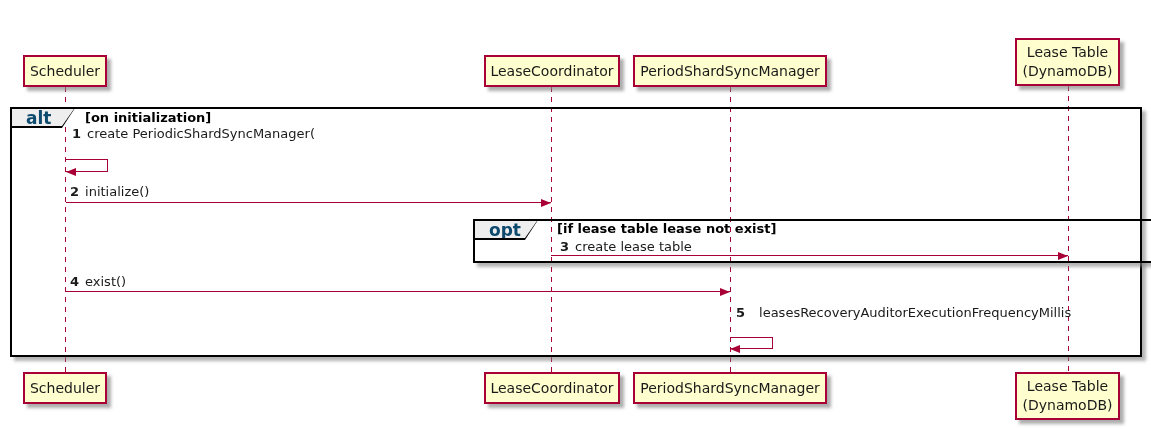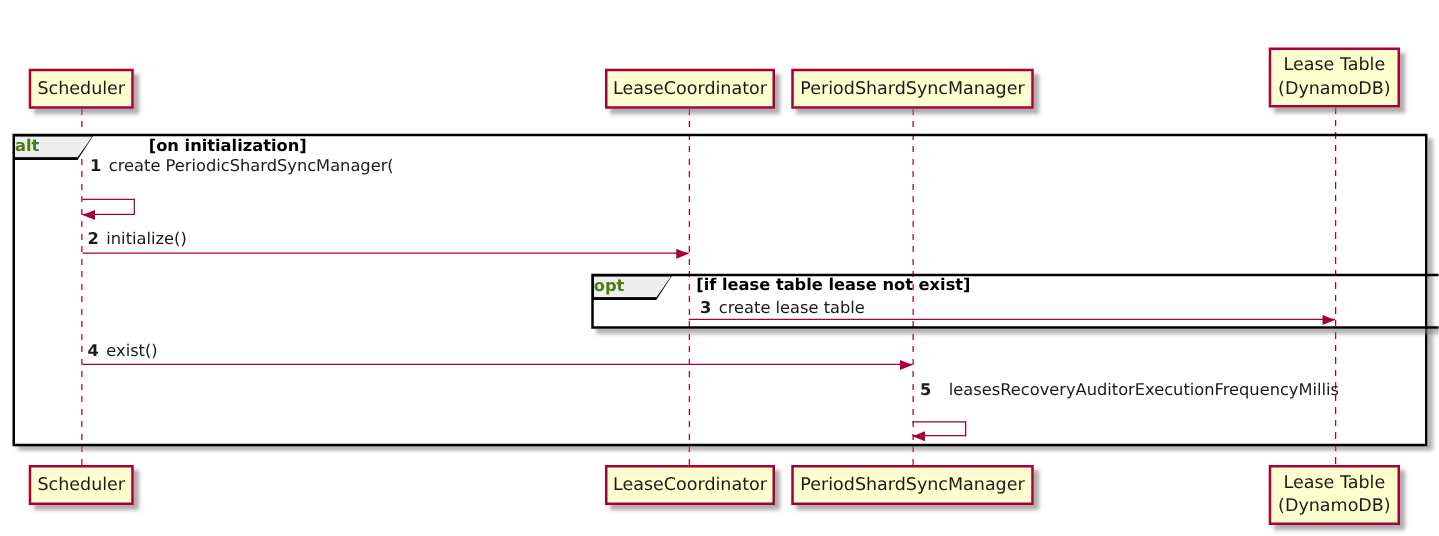--- a/index.html
+++ b/index.html
@@ -35,22 +35,22 @@
   }
   .frame-label{
     position:absolute;left:-1px;top:-1px;width:64px;height:20px;
     background:var(--frame_border);
     clip-path:polygon(0 0,100% 0,calc(100% - 13px) 100%,0 100%);
   }
   .frame-label-inner{
     position:absolute;left:1px;top:1px;right:1px;bottom:2px;
     background:var(--label_fill);
     clip-path:polygon(0 0,100% 0,calc(100% - 12px) 100%,0 100%);
-    display:flex;align-items:center;justify-content:flex-start;
-    font-size:13px;font-weight:bold;color:#4d7c0f;
+    display:flex;align-items:center;justify-content:flex-start;padding-left:14px;
+    font-size:17px;font-weight:bold;color:#0c4a6e;
   }
   .guard{position:absolute;font-size:13px;font-weight:bold;color:#000;white-space:nowrap;}
 
   .msg{position:absolute;display:flex;gap:6px;font-size:13px;color:var(--text);white-space:nowrap;align-items:center;}
   .msg .num{font-weight:bold;}
   .msg .lines{display:flex;flex-direction:row;line-height:15px;}
   .msg .indent{padding-left:10px;}
 
   .arrow-line{position:absolute;height:0;border-top:1px solid var(--accent);}
   .head-right{position:absolute;width:0;height:0;border-left:10px solid var(--accent);border-top:4px solid transparent;border-bottom:4px solid transparent;}
@@ -80,21 +80,21 @@
   <div class="participant" style="left:1015px;top:38px;width:105px;height:48px;">
     <span>Lease Table</span>
     <span>(DynamoDB)</span>
   </div>
 
   <div class="frame" style="left:10px;top:107px;width:1132px;height:250px;">
     <div class="frame-label">
       <div class="frame-label-inner">alt</div>
     </div>
   </div>
-  <div class="guard" style="left:85px;top:110px;margin-left:34px;">[on initialization]</div>
+  <div class="guard" style="left:85px;top:110px;">[on initialization]</div>
 
   <div class="msg" style="left:72px;top:126px;">
     <span class="num">1</span>
     <span class="lines">
       <span>create PeriodicShardSyncManager(</span>
     </span>
   </div>
   <div class="self-loop" style="left:66px;top:159px;width:42px;height:13px;"></div>
   <div class="head-left" style="left:66px;top:168px;"></div>
 

